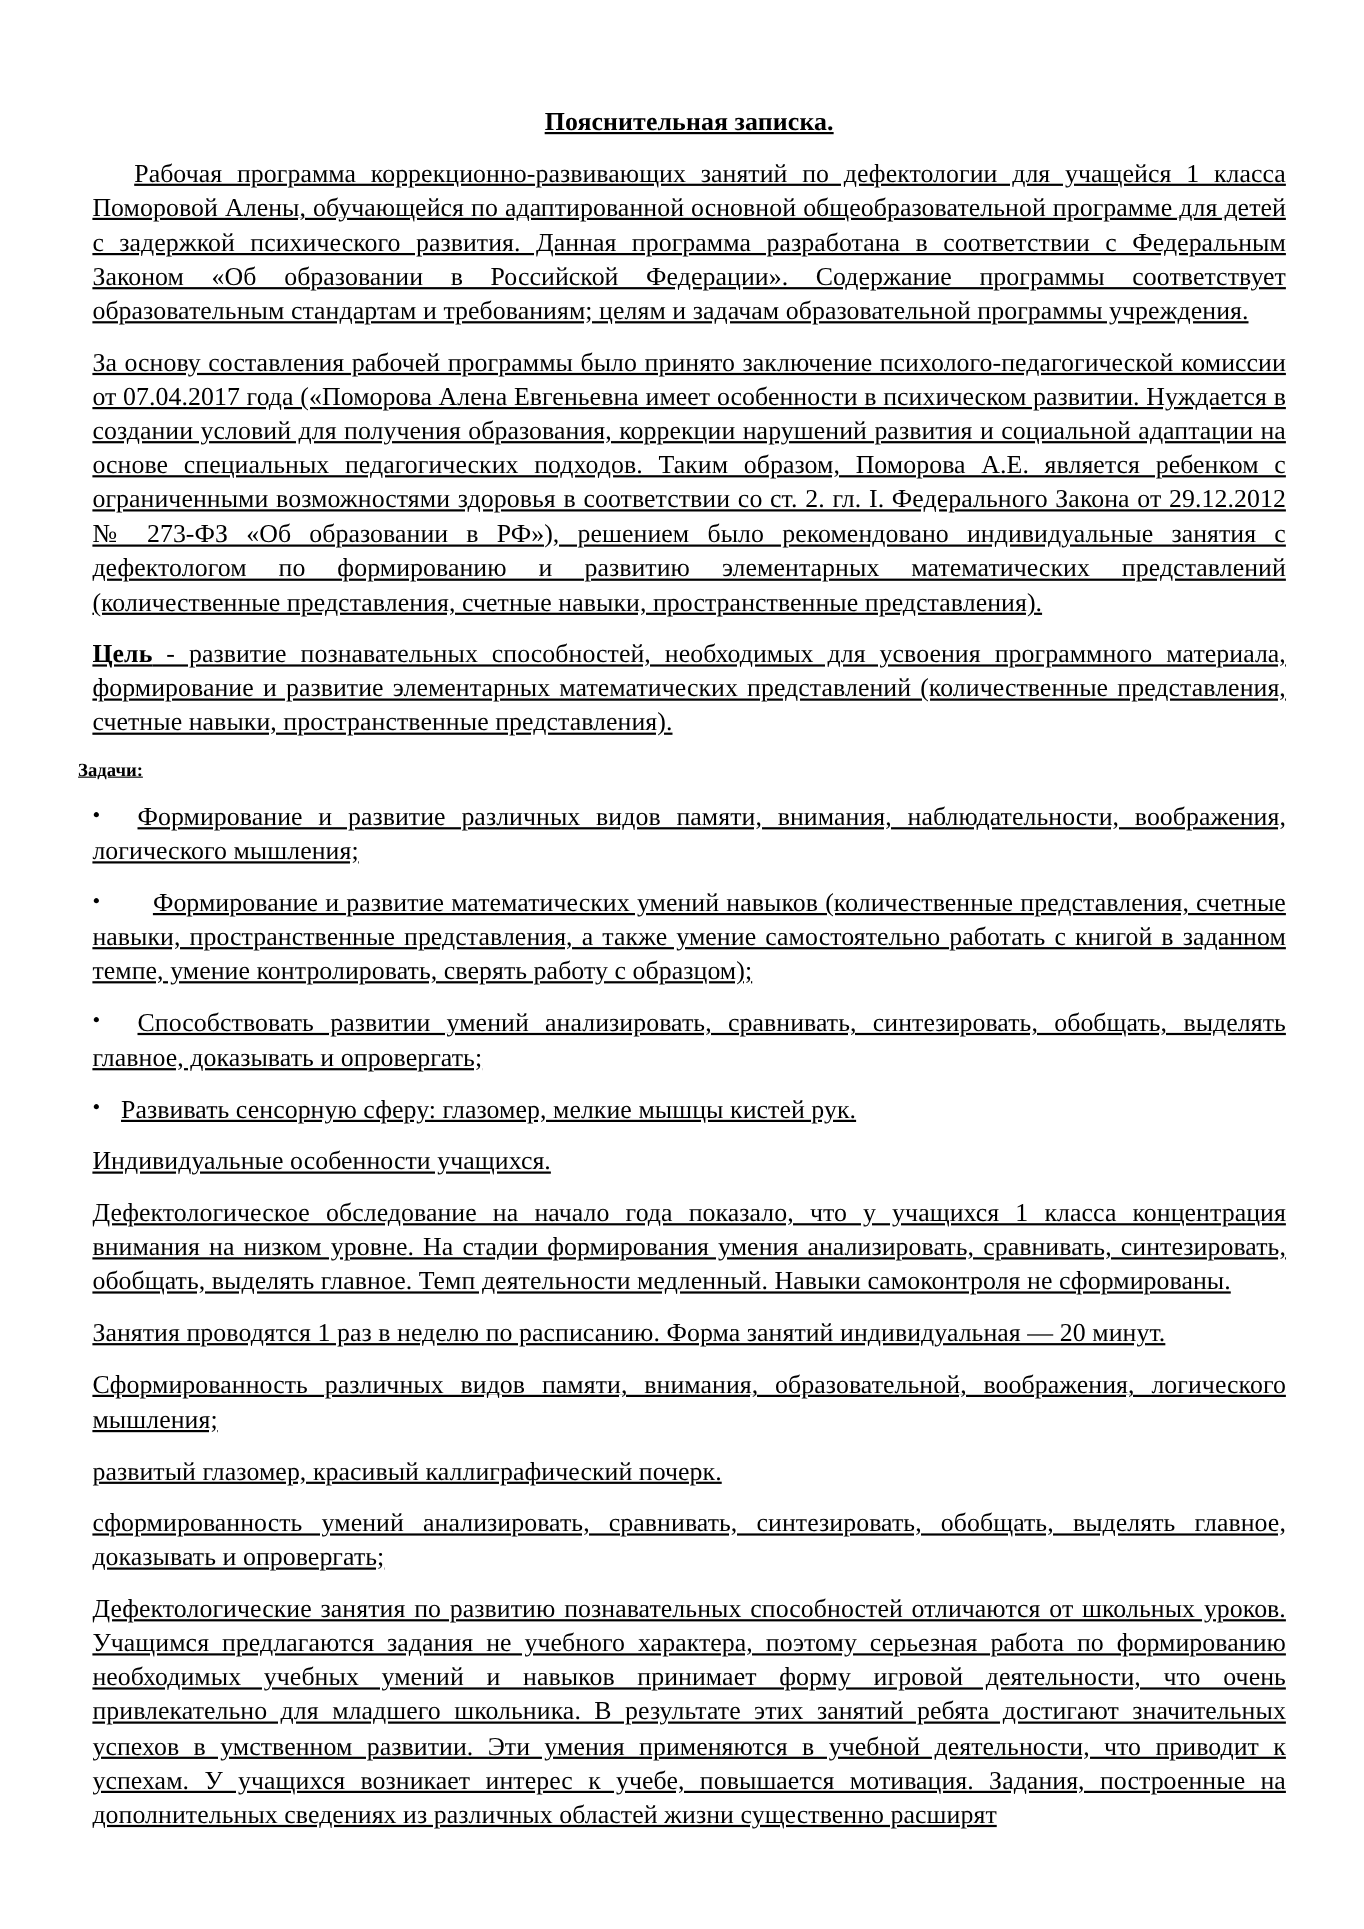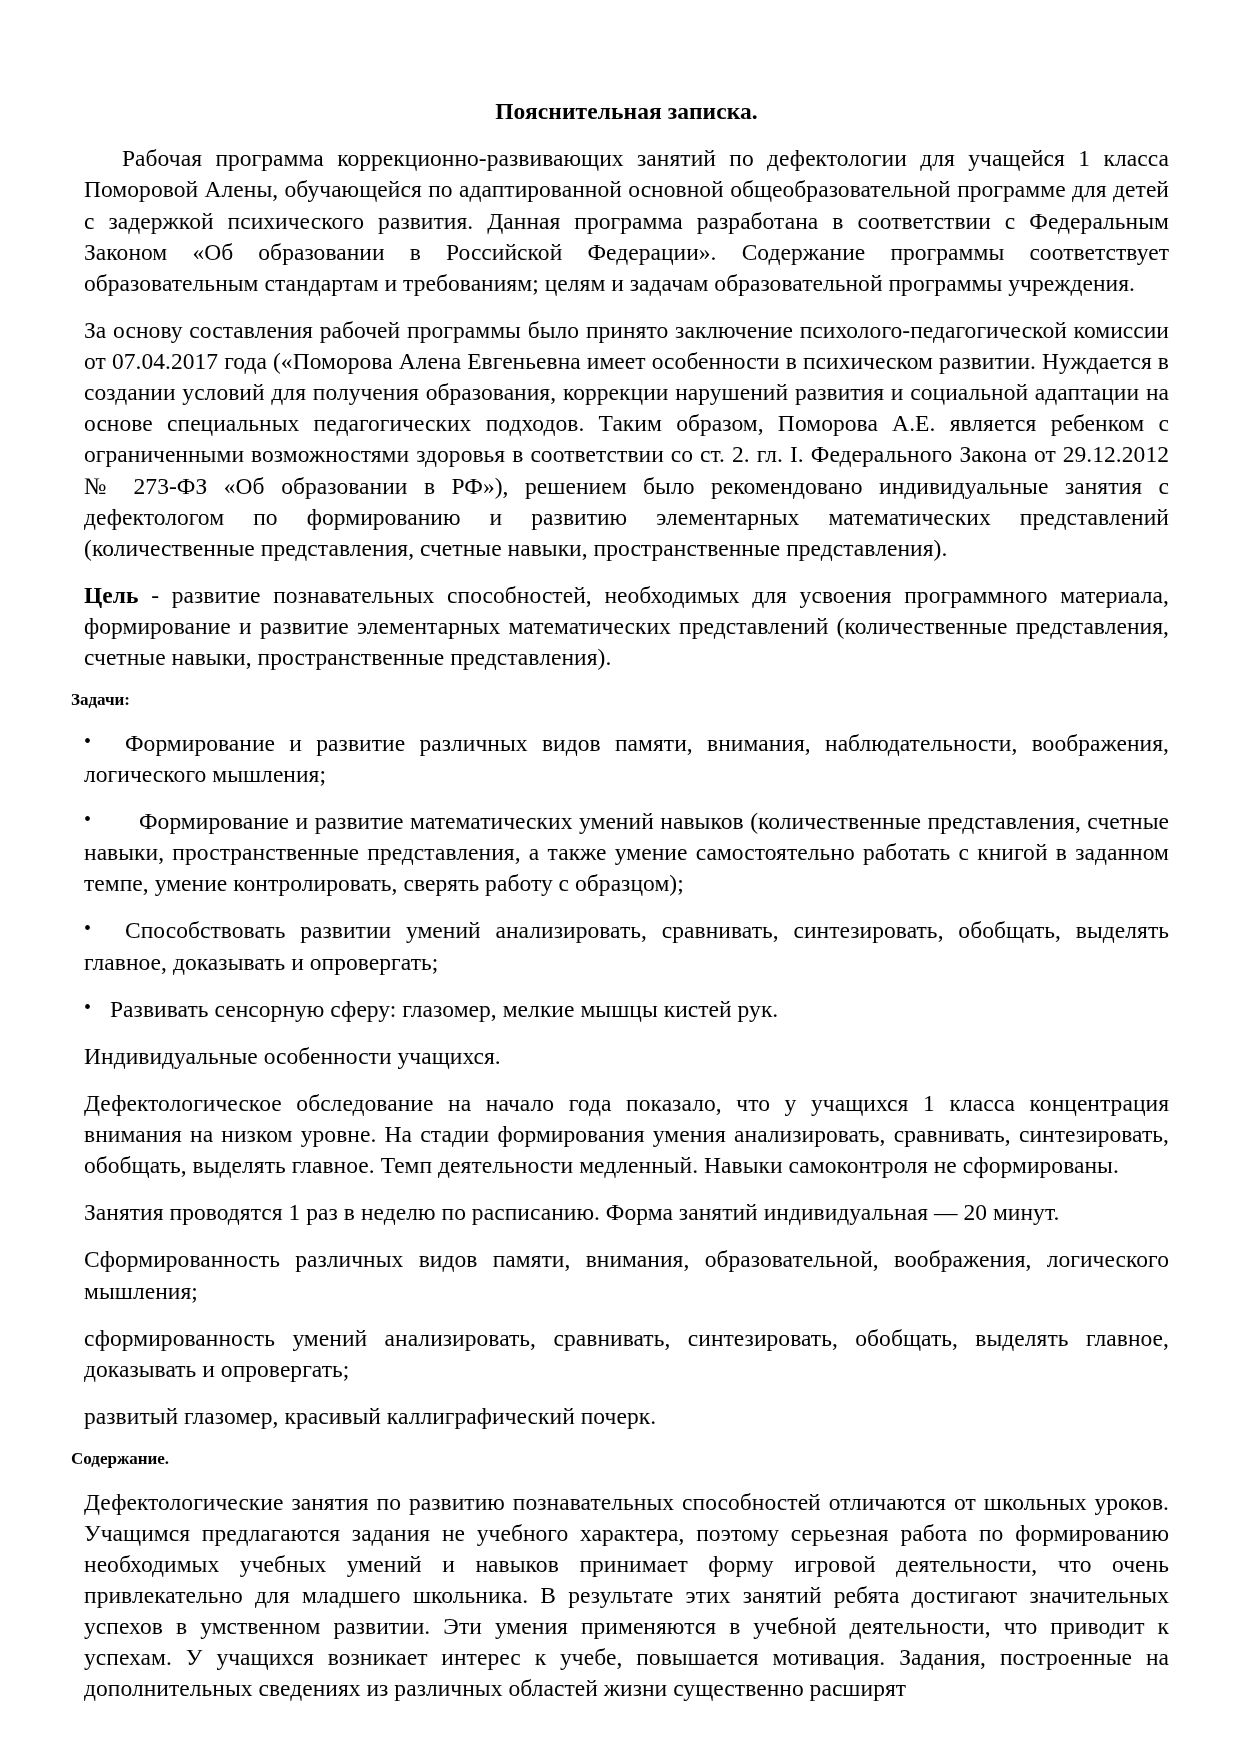--- a/index.html
+++ b/index.html
@@ -14,20 +14,21 @@
     font-family: "Liberation Serif", "DejaVu Serif", serif;
     color: #000000;
     overflow: hidden;
   }
   .page {
     box-sizing: border-box;
     width: 1240px;
     height: 1342px;
     padding: 96px 55px 0 68px;
     background: #ffffff;
+    text-decoration: underline;
   }
   .doc-title {
     text-align: center;
     font-weight: bold;
     font-size: 23.5px;
     line-height: 1.33;
     margin: 0 0 1px 0;
     letter-spacing: 0.1px;
   }
   p.para {
@@ -99,21 +100,20 @@
   <p class="para lastline-nostretch">Индивидуальные особенности учащихся.</p>
 
   <p class="para">Дефектологическое обследование на начало года показало, что у учащихся 1 класса концентрация внимания на низком уровне. На стадии формирования умения анализировать, сравнивать, синтезировать, обобщать, выделять главное. Темп деятельности медленный. Навыки самоконтроля не сформированы.</p>
 
   <p class="para lastline-nostretch">Занятия проводятся 1 раз в неделю по расписанию. Форма занятий индивидуальная — 20 минут.</p>
 
 
   <p class="para">Сформированность различных видов памяти, внимания, образовательной, воображения, логического мышления;</p>
 
 
+  <p class="para lastline-nostretch">развитый глазомер, красивый каллиграфический почерк.</p>
+
   <p class="para">сформированность умений анализировать, сравнивать, синтезировать, обобщать, выделять главное, доказывать и опровергать;</p>
 
-  <p class="para lastline-nostretch">развитый глазомер, красивый каллиграфический почерк.</p>
-
-  <p class="heading">Содержание.</p>
 
   <p class="para">Дефектологические занятия по развитию познавательных способностей отличаются от школьных уроков. Учащимся предлагаются задания не учебного характера, поэтому серьезная работа по формированию необходимых учебных умений и навыков принимает форму игровой деятельности, что очень привлекательно для младшего школьника. В результате этих занятий ребята достигают значительных успехов в умственном развитии. Эти умения применяются в учебной деятельности, что приводит к успехам. У учащихся возникает интерес к учебе, повышается мотивация. Задания, построенные на дополнительных сведениях из различных областей жизни существенно расширят</p>
 
 </div>
 
 </body></html>

